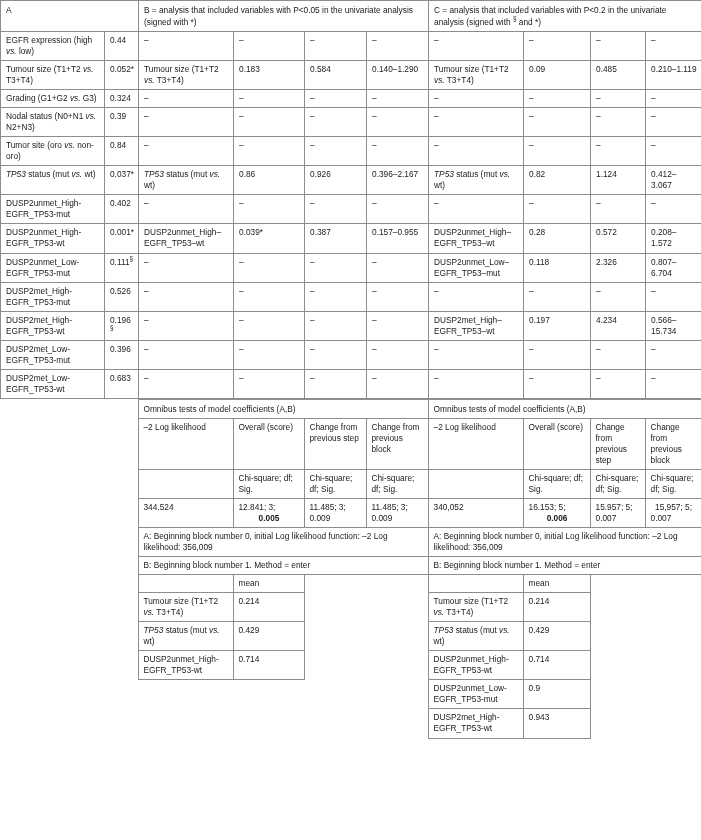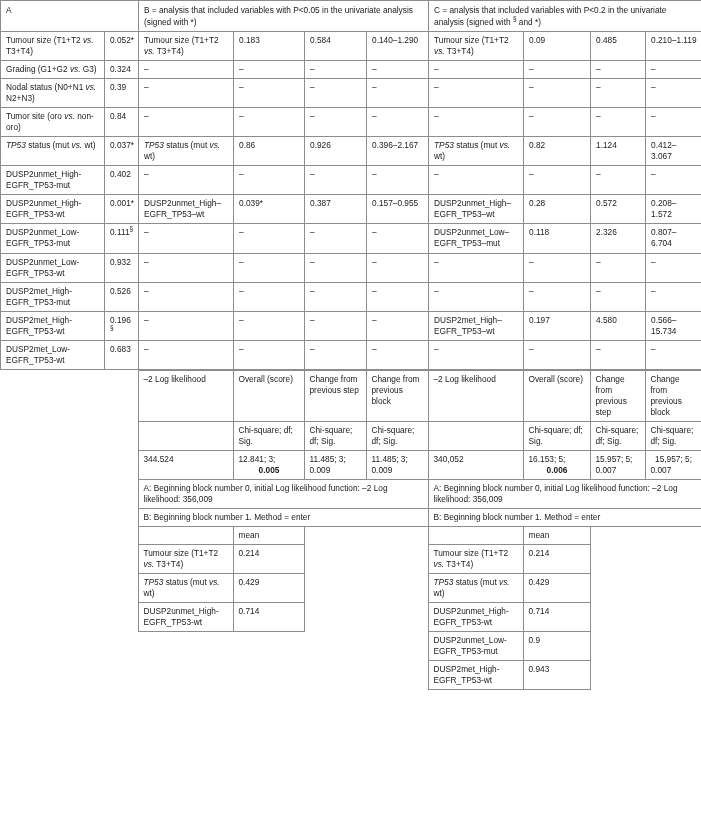--- a/index.html
+++ b/index.html
@@ -81,20 +81,32 @@
     <tbody>
 
       <tr>
         <td colspan="2" class="grp left topcell">A</td>
         <td colspan="4" class="grp left topcell">B = analysis that included variables with P&lt;0.05 in the univariate analysis (signed with *)</td>
         <td colspan="4" class="grp left topcell">C = analysis that included variables with P&lt;0.2 in the univariate analysis (signed with <span class="sup">§</span> and *)</td>
       </tr>
 
 
         <tr>
+          <td>EGFR expression (high <i>vs.</i> low)</td>
+          <td>0.44</td>
+          <td>–</td>
+          <td>–</td>
+          <td>–</td>
+          <td>–</td>
+          <td>–</td>
+          <td>–</td>
+          <td>–</td>
+          <td>–</td>
+        </tr>
+        <tr>
           <td>Tumour size (T1+T2 <i>vs.</i> T3+T4)</td>
           <td>0.052*</td>
           <td>Tumour size (T1+T2 <i>vs.</i> T3+T4)</td>
           <td>0.183</td>
           <td>0.584</td>
           <td>0.140–1.290</td>
           <td>Tumour size (T1+T2 <i>vs.</i> T3+T4)</td>
           <td>0.09</td>
           <td>0.485</td>
           <td>0.210–1.119</td>
@@ -177,54 +189,54 @@
           <td>–</td>
           <td>–</td>
           <td>–</td>
           <td>–</td>
           <td>DUSP2unmet_Low–EGFR_TP53–mut</td>
           <td>0.118</td>
           <td>2.326</td>
           <td>0.807–6.704</td>
         </tr>
         <tr>
-          <td>DUSP2unmet_Low-EGFR_TP53-wt</td>
-          <td>0.932</td>
-          <td>–</td>
-          <td>–</td>
-          <td>–</td>
-          <td>–</td>
-          <td>–</td>
-          <td>–</td>
-          <td>–</td>
-          <td>–</td>
-        </tr>
-        <tr>
           <td>DUSP2met_High-EGFR_TP53-mut</td>
           <td>0.526</td>
           <td>–</td>
           <td>–</td>
           <td>–</td>
           <td>–</td>
           <td>–</td>
           <td>–</td>
           <td>–</td>
           <td>–</td>
         </tr>
         <tr>
           <td>DUSP2met_High-EGFR_TP53-wt</td>
           <td>0.196<span class="sup">§</span></td>
           <td>–</td>
           <td>–</td>
           <td>–</td>
           <td>–</td>
           <td>DUSP2met_High–EGFR_TP53–wt</td>
           <td>0.197</td>
-          <td>4.580</td>
+          <td>4.234</td>
           <td>0.566–15.734</td>
+        </tr>
+        <tr>
+          <td>DUSP2met_Low-EGFR_TP53-mut</td>
+          <td>0.396</td>
+          <td>–</td>
+          <td>–</td>
+          <td>–</td>
+          <td>–</td>
+          <td>–</td>
+          <td>–</td>
+          <td>–</td>
+          <td>–</td>
         </tr>
         <tr>
           <td>DUSP2met_Low-EGFR_TP53-wt</td>
           <td>0.683</td>
           <td>–</td>
           <td>–</td>
           <td>–</td>
           <td>–</td>
           <td>–</td>
           <td>–</td>
@@ -242,20 +254,25 @@
         <col class="cB2">
         <col class="cB3">
         <col class="cB4">
       <col class="cC1">
         <col class="cC2">
         <col class="cC3">
         <col class="cC4">
     </colgroup>
     <tbody>
 
+      <tr>
+        <td colspan="2" class="blank"></td>
+        <td colspan="4" class="grp">Omnibus tests of model coefficients (A,B)</td>
+        <td colspan="4" class="grp">Omnibus tests of model coefficients (A,B)</td>
+      </tr>
 
       <tr>
         <td colspan="2" class="blank"></td>
         <td>–2 Log likelihood</td>
         <td class="bold">Overall (score)</td>
         <td>Change from previous step</td>
         <td>Change from previous block</td>
         <td>–2 Log likelihood</td>
         <td class="bold">Overall (score)</td>
         <td>Change from previous step</td>

